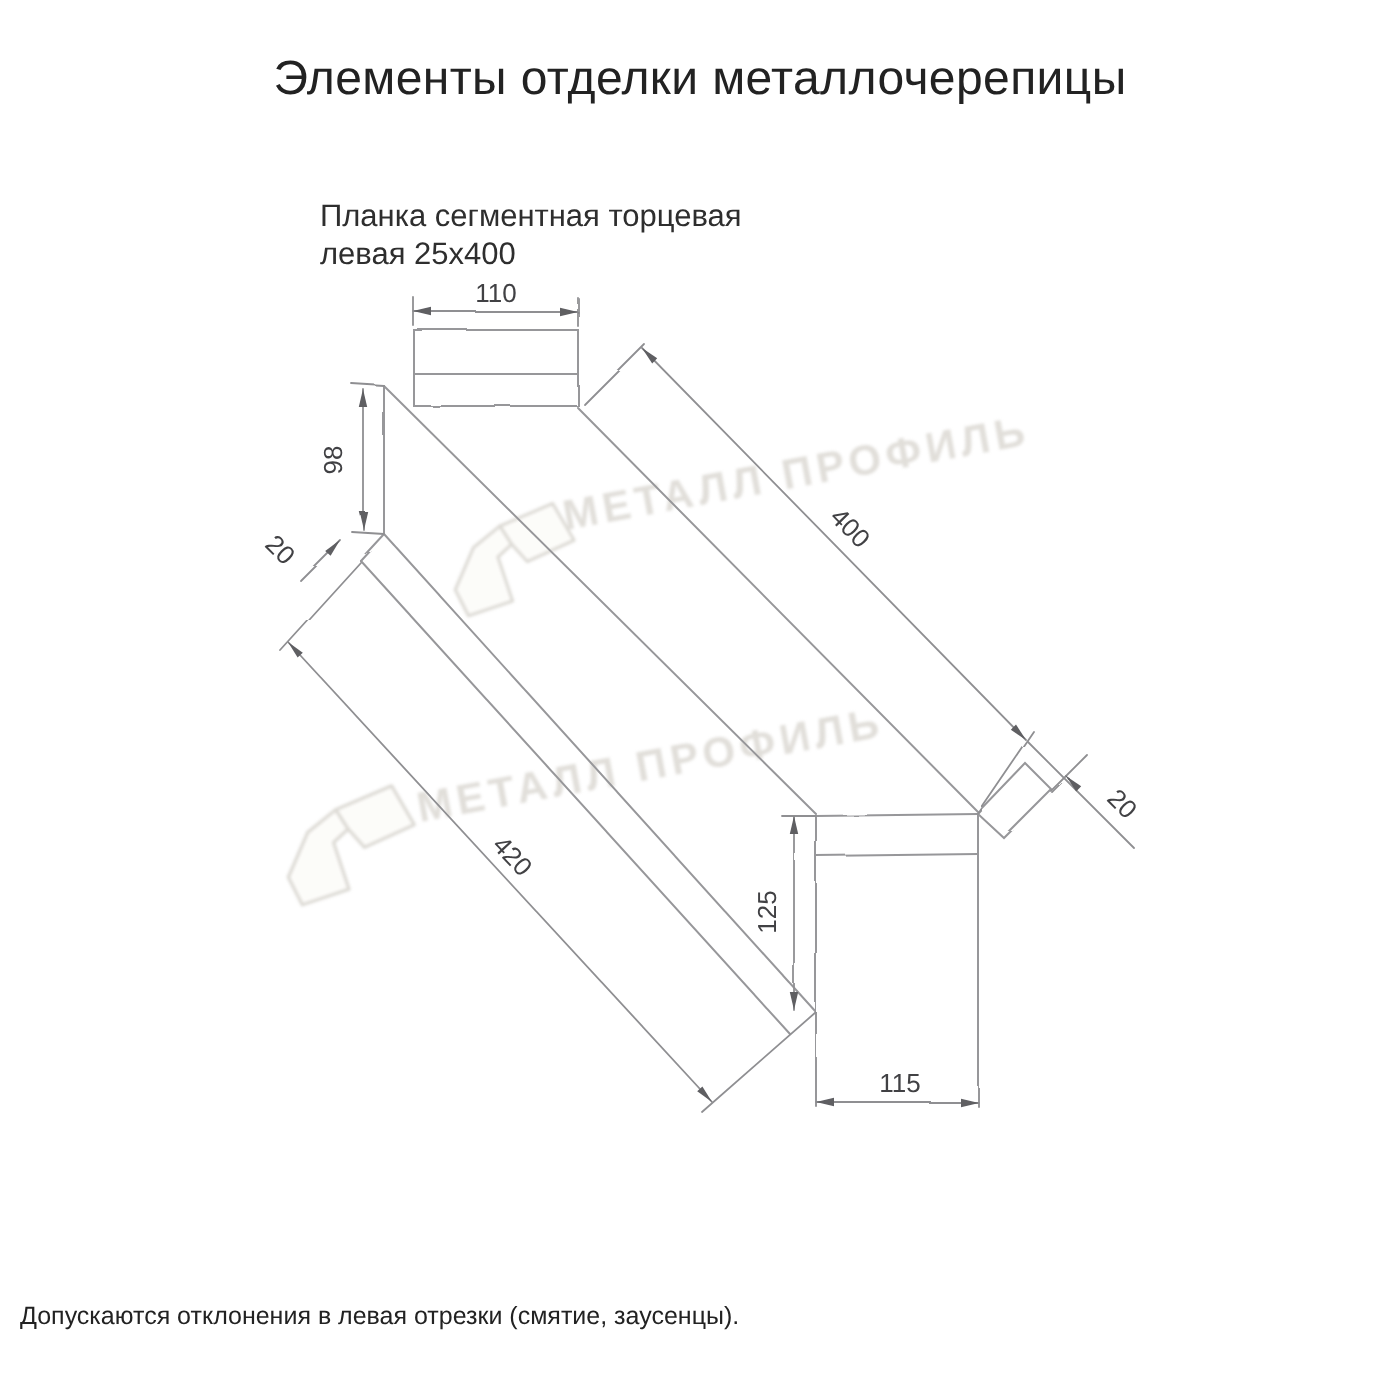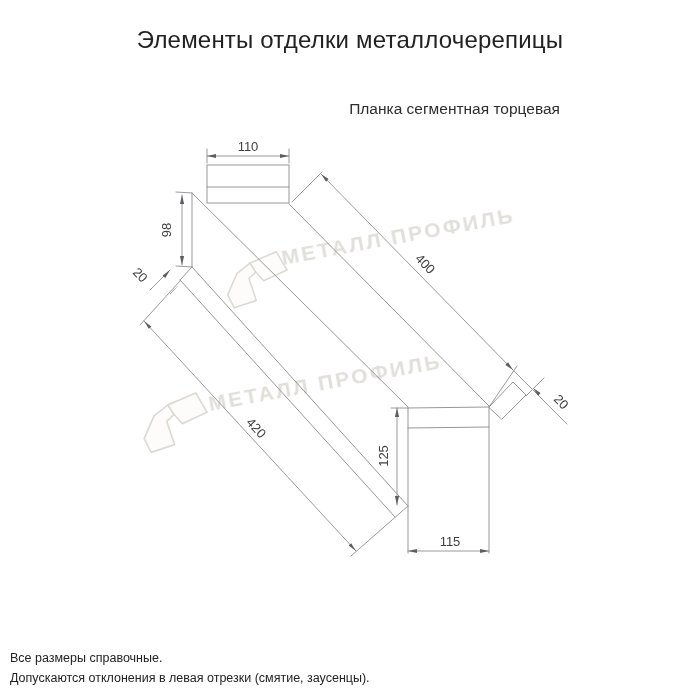--- a/index.html
+++ b/index.html
@@ -1,39 +1,40 @@
 <!DOCTYPE html>
 <html><head>
 <meta charset="utf-8">
 <style>
   html,body{margin:0;padding:0;background:#fff;}
   .page{position:relative;width:616px;height:700px;background:#ffffff;overflow:hidden;
         font-family:"Liberation Sans", sans-serif;}
   .title{position:absolute;left:0;top:26px;width:700px;text-align:center;
          font-size:24px;color:#222;letter-spacing:0.2px;}
-  .subtitle{position:absolute;left:160px;top:100px;width:400px;text-align:right;
+  .subtitle{position:absolute;left:160px;top:100px;width:400px;text-align:left;
             font-size:15.5px;line-height:18.5px;color:#2e2e2e;}
   .footer{position:absolute;left:10px;top:648px;font-size:12.5px;line-height:20px;color:#222;}
   svg text.dim{font-family:"Liberation Sans", sans-serif;font-size:13px;fill:#414144;}
   svg .ln{stroke:#97979a;stroke-width:1;fill:none;stroke-linecap:round;}
   svg .dl{stroke:#8f8f92;stroke-width:0.9;fill:none;stroke-linecap:round;}
   svg .ar{fill:#5e5e62;stroke:none;}
   svg text.wm{font-family:"Liberation Sans", sans-serif;font-weight:bold;font-size:21px;
               fill:#cfcbc3;letter-spacing:2.5px;}
   .wmg{opacity:0.62;}
 </style>
 </head>
 <body>
 
 <div class="page">
 
   <div class="title">Элементы отделки металлочерепицы</div>
 
   <div class="subtitle">
     <div>Планка сегментная торцевая</div>
+    <div>левая 25х400</div>
   </div>
 
   <svg width="700" height="700" viewBox="0 0 700 700">
     <defs>
       <filter id="wobble" x="-5%" y="-5%" width="110%" height="110%">
         <feTurbulence type="fractalNoise" baseFrequency="0.015" numOctaves="2" seed="7" result="n"></feTurbulence>
         <feDisplacementMap in="SourceGraphic" in2="n" scale="2"></feDisplacementMap>
       </filter>
       <filter id="soft" x="-20%" y="-20%" width="140%" height="140%">
         <feGaussianBlur stdDeviation="0.7"></feGaussianBlur>
@@ -141,17 +142,16 @@
       <text class="dim" transform="translate(137,278) rotate(45)" text-anchor="middle">20</text>
       <text class="dim" transform="translate(422,267) rotate(45.5)" text-anchor="middle">400</text>
       <text class="dim" transform="translate(558,405) rotate(45.5)" text-anchor="middle">20</text>
       <text class="dim" transform="translate(253,431) rotate(47)" text-anchor="middle">420</text>
       <text class="dim" transform="translate(388,456) rotate(-90)" text-anchor="middle">125</text>
       <text class="dim" x="450" y="546" text-anchor="middle">115</text>
     </g>
   </svg>
 
   <div class="footer">
-    <div>Все размеры справочные.</div>
     <div>Допускаются отклонения в левая отрезки (смятие, заусенцы).</div>
   </div>
 
 </div>
 
 </body></html>

